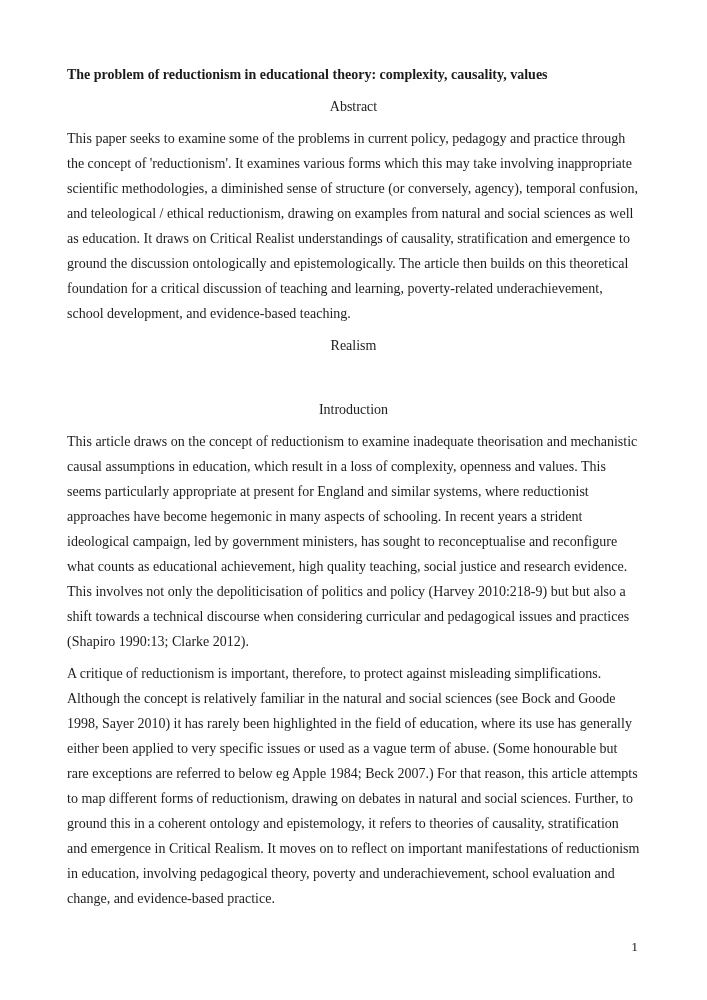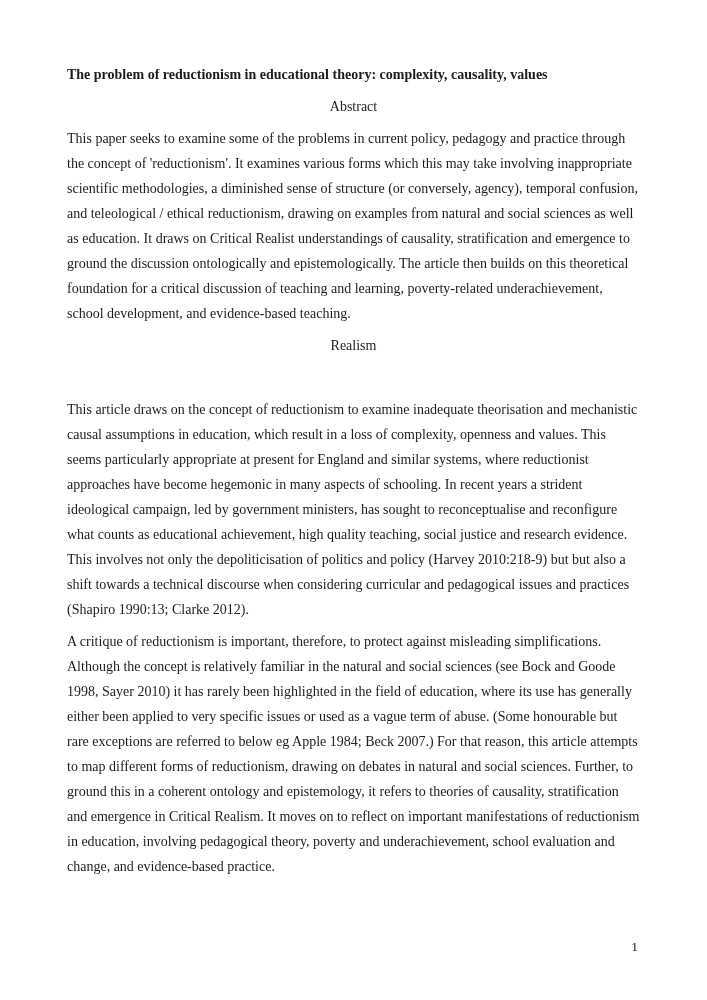--- a/index.html
+++ b/index.html
@@ -52,20 +52,21 @@
 
   <p class="heading">Abstract</p>
 
   <p class="para">This paper seeks to examine some of the problems in current policy, pedagogy and practice through the concept of 'reductionism'. It examines various forms which this may take involving inappropriate scientific methodologies, a diminished sense of structure (or conversely, agency), temporal confusion, and teleological / ethical reductionism, drawing on examples from natural and social sciences as well as education. It draws on Critical Realist understandings of causality, stratification and emergence to ground the discussion ontologically and epistemologically. The article then builds on this theoretical foundation for a critical discussion of teaching and learning, poverty-related underachievement, school development, and evidence-based teaching.</p>
 
   <p class="heading">Realism</p>
 
 
   <div class="spacer"></div>
 
+  <p class="heading">Introduction</p>
 
   <p class="para">This article draws on the concept of reductionism to examine inadequate theorisation and mechanistic causal assumptions in education, which result in a loss of complexity, openness and values. This seems particularly appropriate at present for England and similar systems, where reductionist approaches have become hegemonic in many aspects of schooling. In recent years a strident ideological campaign, led by government ministers, has sought to reconceptualise and reconfigure what counts as educational achievement, high quality teaching, social justice and research evidence. This involves not only the depoliticisation of politics and policy (Harvey 2010:218-9) but but also a shift towards a technical discourse when considering curricular and pedagogical issues and practices (Shapiro 1990:13; Clarke 2012).</p>
 
   <p class="para">A critique of reductionism is important, therefore, to protect against misleading simplifications. Although the concept is relatively familiar in the natural and social sciences (see Bock and Goode 1998, Sayer 2010) it has rarely been highlighted in the field of education, where its use has generally either been applied to very specific issues or used as a vague term of abuse. (Some honourable but rare exceptions are referred to below eg Apple 1984; Beck 2007.) For that reason, this article attempts to map different forms of reductionism, drawing on debates in natural and social sciences. Further, to ground this in a coherent ontology and epistemology, it refers to theories of causality, stratification and emergence in Critical Realism. It moves on to reflect on important manifestations of reductionism in education, involving pedagogical theory, poverty and underachievement, school evaluation and change, and evidence-based practice.</p>
 
   <div class="page-number">1</div>
 
 </div>
 
 </body></html>

